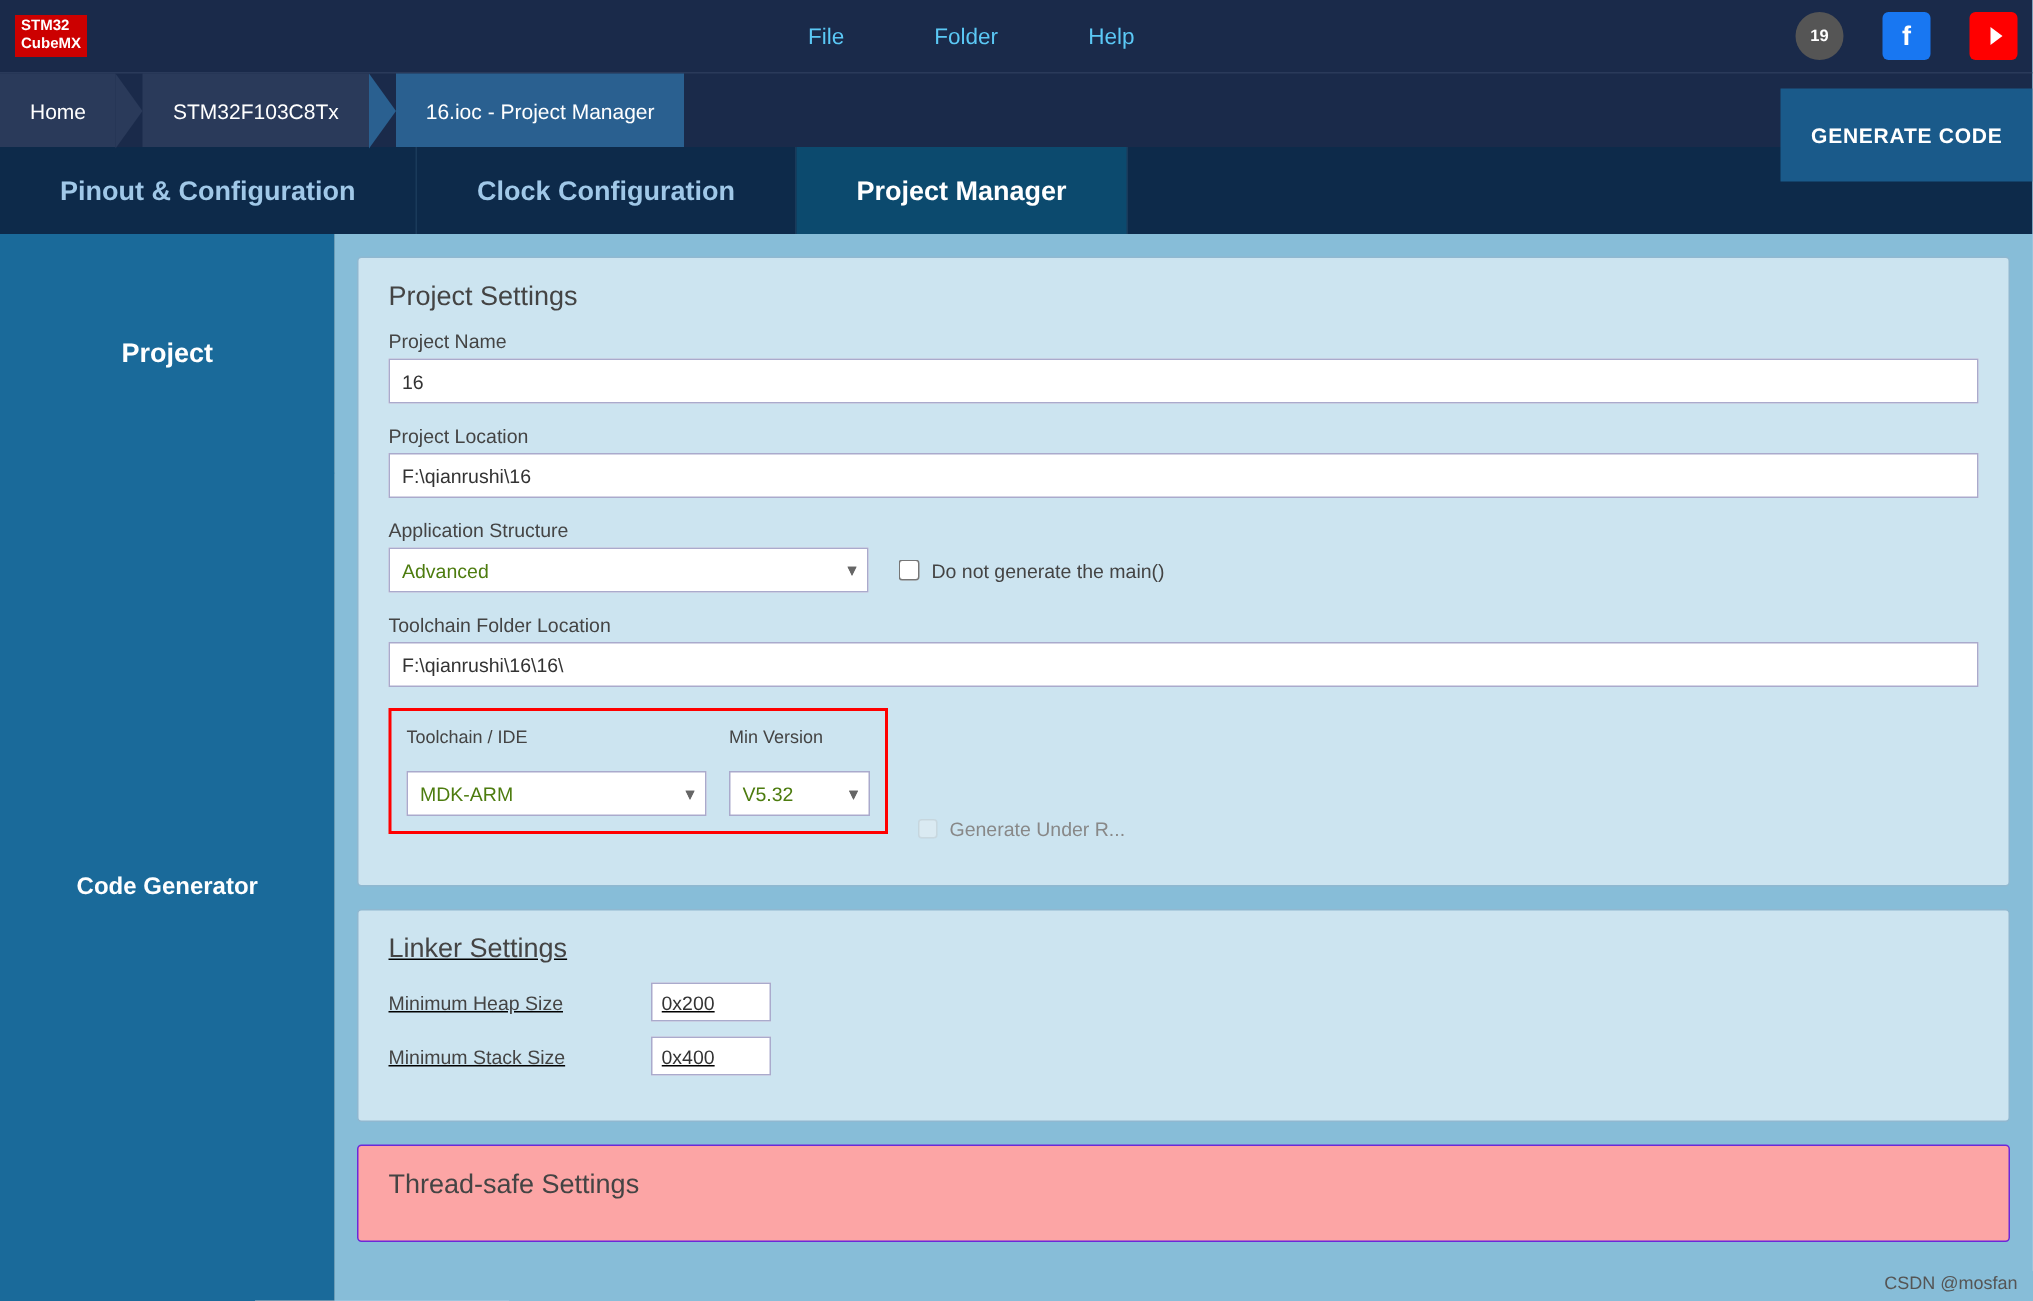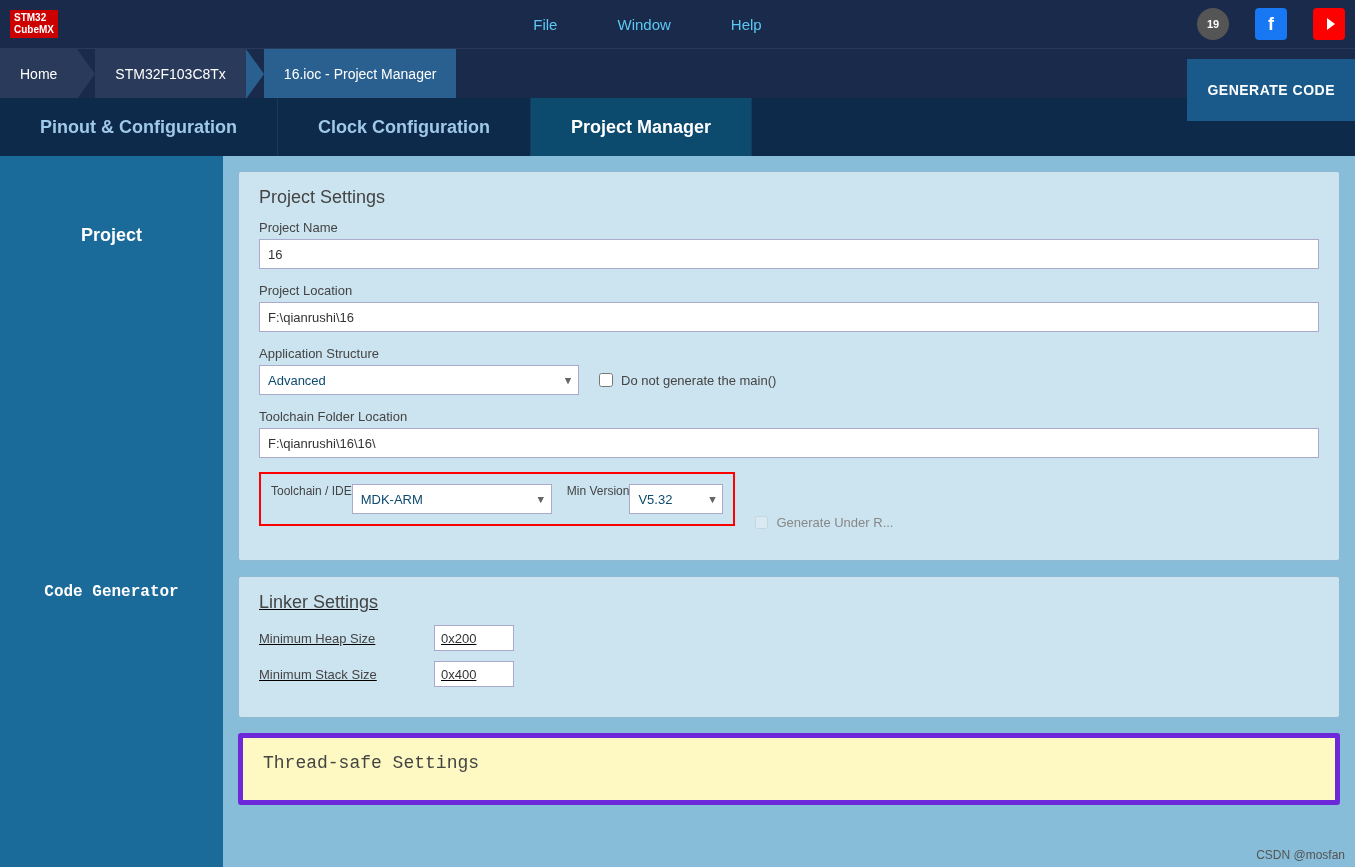--- a/index.html
+++ b/index.html
@@ -48,21 +48,21 @@
 
     
     .sidebar {
       width: 223px; background: #404040; display: flex; flex-direction: column;
     }
     .sidebar-section {
       display: flex; align-items: center; justify-content: center; height: 160px; color: white; font-size: 18px; font-weight: bold; cursor: pointer; border-bottom: 1px solid #1a6a9a;
     }
     .sidebar-section.active { background: #1a6a9a; }
     .sidebar-bottom { flex: 1; background: #1a6a9a; display: flex; align-items: center; justify-content: center; }
-    .sidebar-bottom-text { color: white; font-size: 16px; font-weight: bold; text-align: center; font-family: Liberation Mono, monospace; }
+    .sidebar-bottom-text { color: white; font-size: 16px; font-weight: bold; text-align: center; }
 
     
     .content-area {
       flex: 1; background: #87bdd8; padding: 15px; overflow-y: auto;
     }
 
     
     .settings-panel {
       background: #cce4f0; border: 1px solid #90b8d0; border-radius: 3px; padding: 15px 20px 20px; margin-bottom: 15px;
     }
@@ -71,68 +71,68 @@
     }
 
     .field-group { margin-bottom: 14px; }
     .field-label { font-size: 13px; color: #444; margin-bottom: 4px; }
     .text-input {
       width: 100%; height: 30px; border: 1px solid #aac; background: white; padding: 0 8px; font-size: 13px; color: #333; outline: none;
     }
 
     .app-structure-row { display: flex; align-items: center; gap: 20px; margin-bottom: 14px; }
     .select-input {
-      height: 30px; border: 1px solid #aac; background: white; padding: 0 8px; font-size: 13px; color: #0c4a6e; outline: none; appearance: none; cursor: pointer;
+      height: 30px; border: 1px solid #aac; background: white; padding: 0 8px; font-size: 13px; color: #4d7c0f; outline: none; appearance: none; cursor: pointer;
     }
     .app-structure-select { width: 320px; }
     .select-wrapper { position: relative; display: inline-block; }
     .select-wrapper::after {
       content: '▾'; position: absolute; right: 8px; top: 50%; transform: translateY(-50%); pointer-events: none; color: #666; font-size: 12px;
     }
     .checkbox-label { display: flex; align-items: center; gap: 8px; font-size: 13px; color: #444; cursor: pointer; }
     .checkbox-input { width: 14px; height: 14px; cursor: pointer; }
 
     .toolchain-ide-row {
       display: flex; align-items: flex-start; gap: 15px; border: 2px solid red; padding: 10px; width: fit-content; margin-bottom: 14px;
     }
-    .toolchain-col { display: flex; flex-direction: row; }
+    .toolchain-col { display: flex; flex-direction: column; gap: 12px; }
     .toolchain-col label { font-size: 12px; color: #444; margin-bottom: 4px; }
     .toolchain-select { width: 200px; }
     .min-version-select { width: 94px; }
     .generate-under-row { display: flex; align-items: center; gap: 8px; padding: 10px 0; color: #888; font-size: 13px; }
     .generate-under-row input { opacity: 0.5; }
 
     
     .linker-panel {
       background: #cce4f0; border: 1px solid #90b8d0; border-radius: 3px; padding: 15px 20px 20px; margin-bottom: 15px; text-decoration: underline;
     }
     .linker-row { display: flex; align-items: center; gap: 15px; margin-bottom: 10px; }
     .linker-label { font-size: 13px; color: #444; width: 160px; }
     .linker-input { width: 80px; height: 26px; border: 1px solid #aac; background: white; padding: 0 6px; font-size: 13px; color: #333; outline: none; }
 
     
     .thread-panel {
-      background: #fef9c3; border: 5px solid #6d28d9; border-radius: 3px; padding: 15px 20px 15px; font-family: Liberation Mono, monospace;
+      background: #fca5a5; border: 1px solid #6d28d9; border-radius: 3px; padding: 15px 20px 15px;
     }
 
     
     .watermark {
       position: fixed; bottom: 5px; right: 10px; font-size: 12px; color: #555;
     }
   </style>
 </head>
 <body>
 
 <div class="menu-bar">
   <div class="logo-area">
     <div class="logo-box">STM32<br>CubeMX</div>
   </div>
   <div class="menu-items">
     <span class="menu-item">File</span>
-    <span class="menu-item">Window</span>
+    <span class="menu-item">Folder</span>
     <span class="menu-item">Help</span>
   </div>
   <div class="menu-right">
     <div class="icon-circle">19</div>
     <div class="fb-icon">f</div>
     <div class="yt-icon">
       <svg width="18" height="14" viewBox="0 0 18 14">
           <polygon points="7,1 7,13 15,7" fill="white"></polygon>
         </svg>
     </div>

